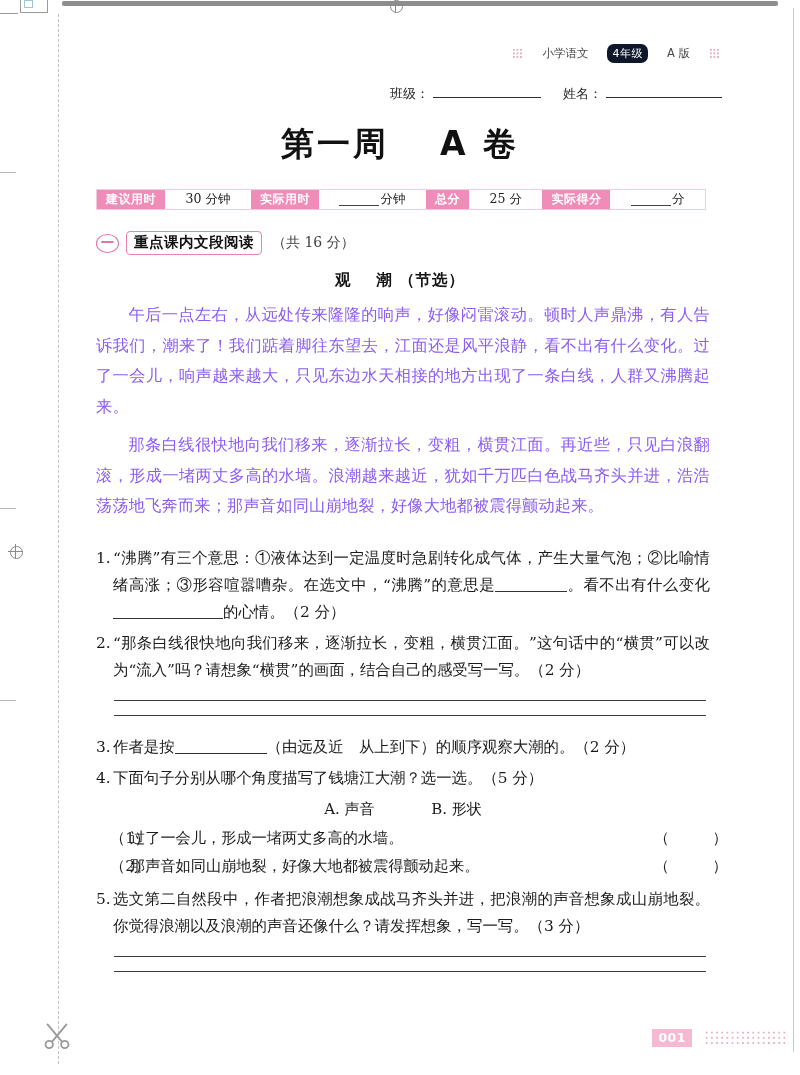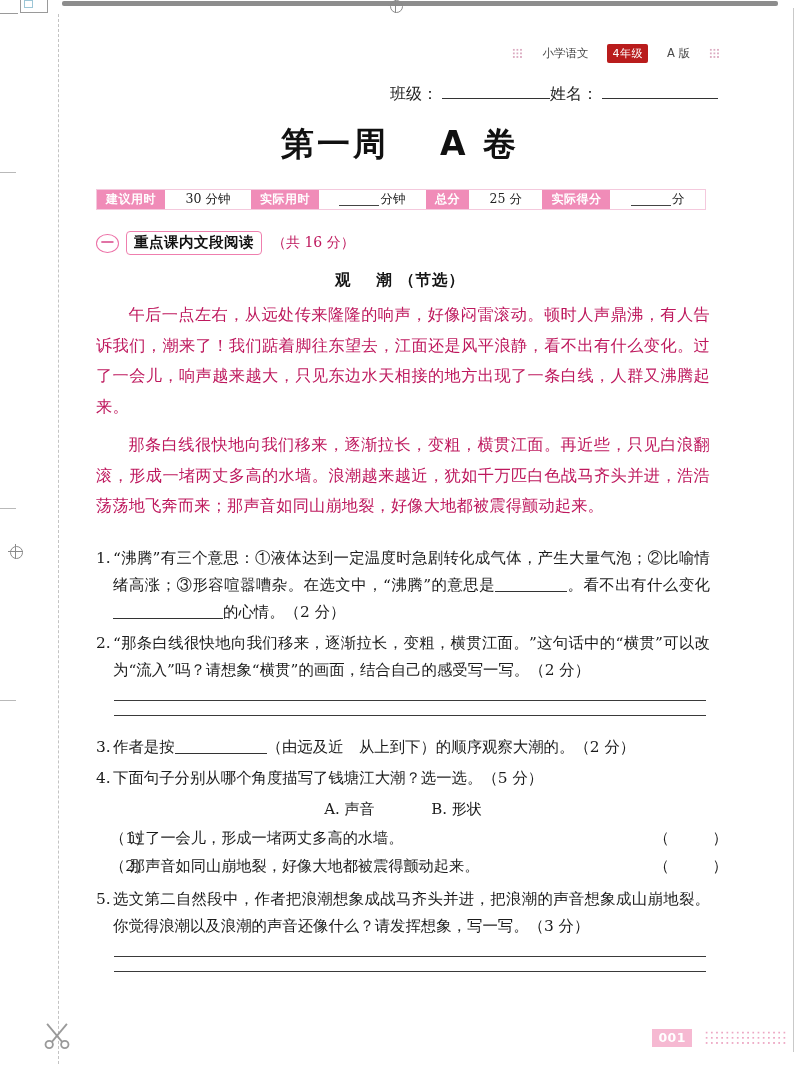--- a/index.html
+++ b/index.html
@@ -102,35 +102,36 @@
   }
   .dotgrid {
     display: inline-block;
     width: 11px; height: 11px;
     background-image:
       radial-gradient(#d9a7be 0.8px, transparent 0.9px);
     background-size: 3.6px 3.6px;
     opacity: .95;
   }
   .grade-chip {
-    background: #b91c1c;
+    background: #0f172a;
     color: #ffffff;
     font-size: 11px;
     padding: 1.5px 5px 2px 5px;
-    border-radius: 2px;
+    border-radius: 7px;
     letter-spacing: .5px;
   }
 
   
   .idline {
     position: absolute;
     left: 390px; top: 84px;
     display: flex;
     align-items: baseline;
-    font-size: 16px;
+    gap: 22px;
+    font-size: 13px;
     color: #232323;
   }
   .idfield { display: flex; align-items: baseline; }
   .idfield .lbl { white-space: nowrap; }
   .idrule {
     display: inline-block;
     width: 108px;
     border-bottom: 1.2px solid #333;
     margin-left: 4px;
     height: 13px;
@@ -214,21 +215,21 @@
     border-radius: 4px;
     padding: 1px 7px 2px 7px;
     font-family: Liberation Sans, sans-serif;
     font-weight: bold;
     font-size: 14.5px;
     color: #111;
     letter-spacing: .5px;
   }
   .sect-pts {
     font-size: 14px;
-    color: #be185d;
+    color: #404040;
     margin-left: 3px;
   }
 
   
   .art-title {
     position: absolute;
     left: 0; right: 0; top: 270px;
     text-align: center;
     font-family: "DejaVu Sans", "Liberation Sans", sans-serif;
     font-weight: bold;
@@ -237,21 +238,21 @@
     letter-spacing: 1px;
   }
   .art-title .sp { display:inline-block; width: 12px; }
 
   .passage {
     position: absolute;
     left: 96px; top: 300px;
     width: 614px;
     font-size: 16.2px;
     line-height: 30.5px;
-    color: #be185d;
+    color: #8b5cf6;
     text-align: justify;
     letter-spacing: .2px;
   }
   .passage p {
     margin: 0 0 8px 0;
     text-indent: 2em;
   }
 
   
   .qlist {

